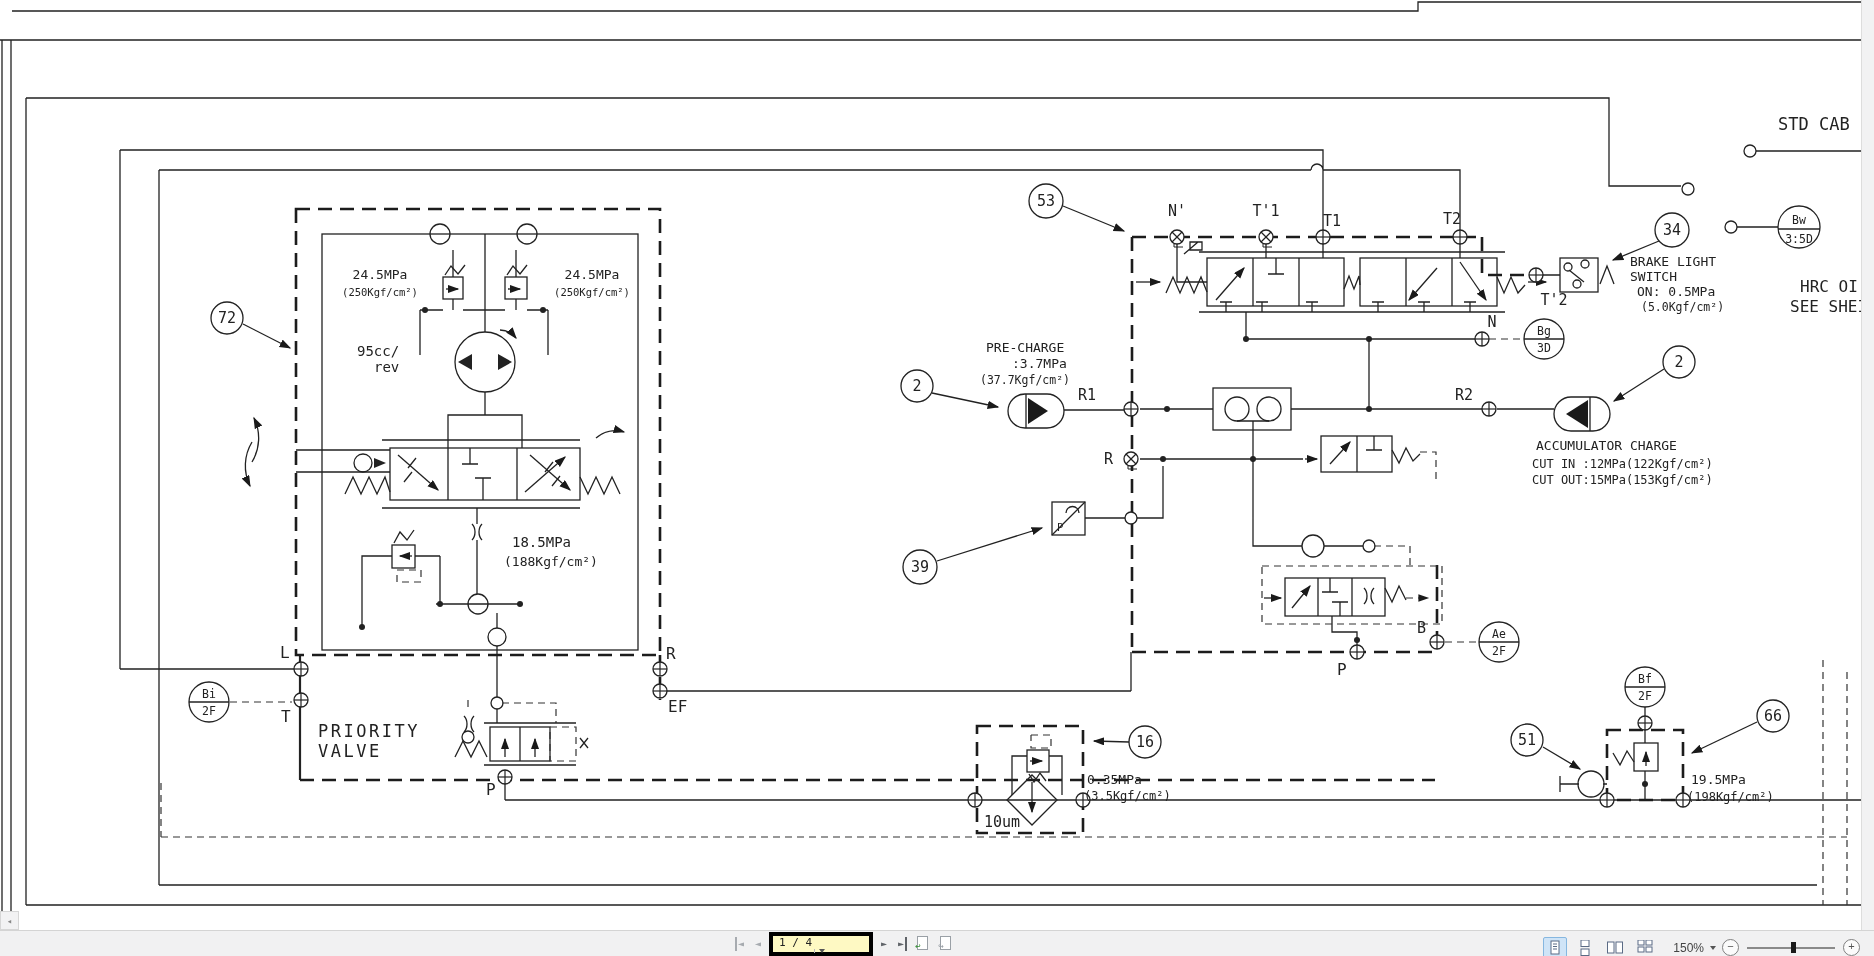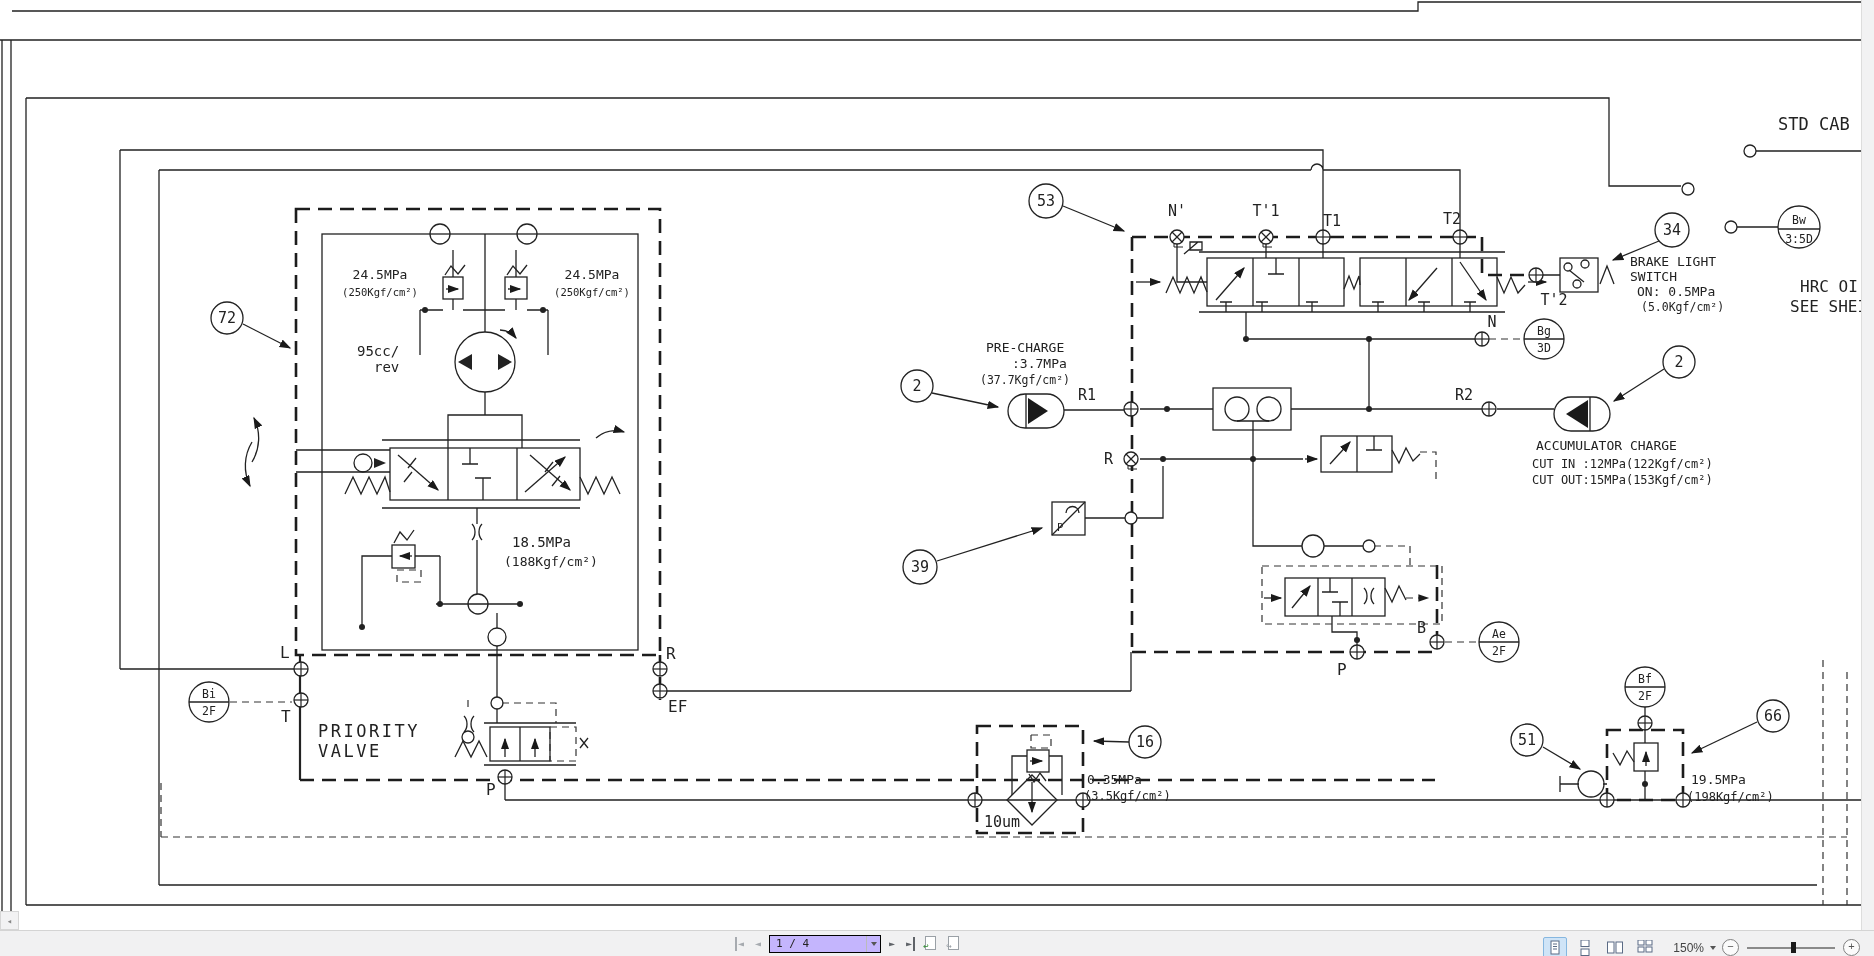--- a/index.html
+++ b/index.html
@@ -18,21 +18,21 @@
   
   #scrollbar-right{position:absolute;right:0;top:0;width:12px;height:930px;background:#f2f2f3;border-left:1px solid #dddddd;}
   #hscroll-stub{position:absolute;left:0;top:911px;width:17px;height:17px;background:#f2f2f3;border:1px solid #d6d6d6;
     font-size:9px;color:#888;display:flex;align-items:center;justify-content:center;}
   #toolbar{position:absolute;left:0;top:930px;width:1874px;height:26px;background:#f1f1f2;border-top:1px solid #d4d4d4;}
   .nav-cluster{position:absolute;left:735px;top:0;height:25px;display:flex;align-items:center;gap:5px;}
   .nav-btn{font-size:10px;line-height:1;color:#5f6368;padding:2px 3px;cursor:default;display:flex;align-items:center;}
   .nav-btn.dim{color:#a7abb0;}
   .nav-bar-l{border-left:2px solid currentColor;padding-left:1px;}
   .nav-bar-r{border-right:2px solid currentColor;padding-right:1px;}
-  .page-box{display:flex;align-items:center;background:#c4b5fd;border:1px solid #000000;height:16px;}
+  .page-box{display:flex;align-items:center;background:#fef9c3;border:4px solid #000000;height:16px;flex-direction:column;}
   .page-box .pval{width:84px;font-size:11px;color:#222;padding:0 6px;text-align:left;}
   .page-box .ddw{width:13px;height:100%;border-left:1px solid #bbb;display:flex;align-items:center;justify-content:center;}
   .tri-down{width:0;height:0;border-left:3.5px solid transparent;border-right:3.5px solid transparent;border-top:4px solid #555;}
   .hist-icon{width:15px;height:15px;position:relative;margin-left:3px;}
   .hist-icon .pg{position:absolute;left:2px;top:0;width:9px;height:12px;background:#fff;border:1px solid #9aa0a6;}
   .hist-icon .arr{position:absolute;left:0;bottom:0;font-size:9px;line-height:1;}
   .zoom-cluster{position:absolute;right:14px;top:0;height:33px;display:flex;align-items:center;gap:6px;}
   .lay-btn{width:22px;height:20px;display:flex;align-items:center;justify-content:center;border:1px solid transparent;border-radius:2px;}
   .lay-btn.active{background:#cfe4f7;border-color:#86b7e0;}
   .lay-btn svg{position:static;}

